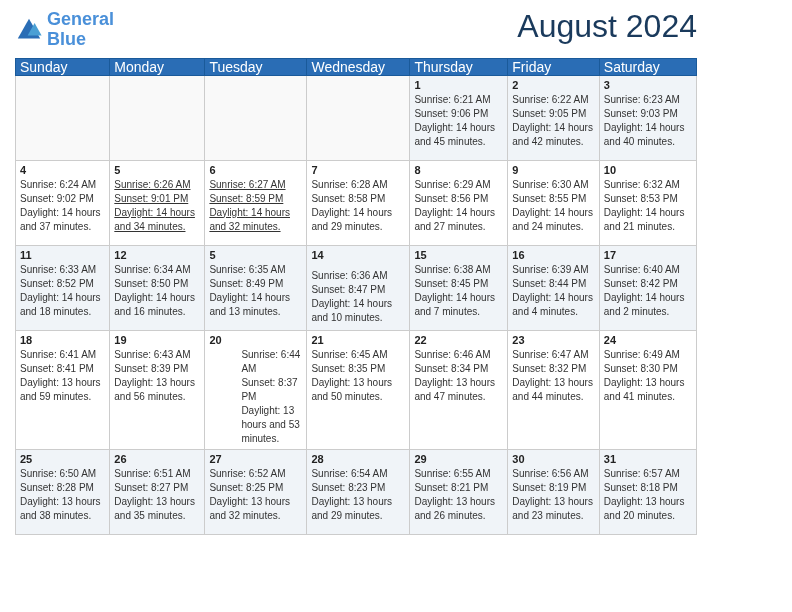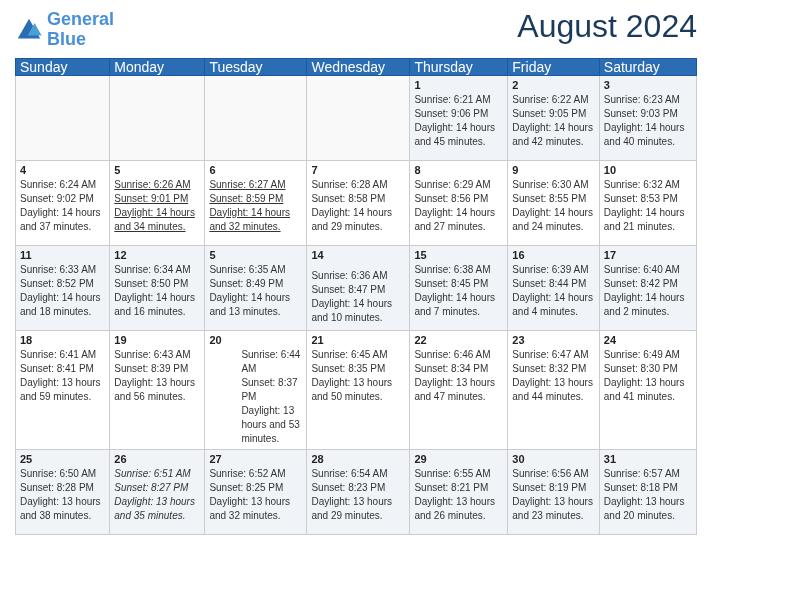--- a/index.html
+++ b/index.html
@@ -287,21 +287,21 @@
         </tr>
         <tr>
           <td>
             <span class="day-num">25</span>
             <div class="day-info" style="white-space: pre-line;">Sunrise: 6:50 AM
 Sunset: 8:28 PM
 Daylight: 13 hours and 38 minutes.</div>
           </td>
           <td>
             <span class="day-num">26</span>
-            <div class="day-info" style="white-space: pre-line; font-style: italic;">Sunrise: 6:51 AM
+            <div class="day-info" style="white-space: pre-line;">Sunrise: 6:51 AM
 Sunset: 8:27 PM
 Daylight: 13 hours and 35 minutes.</div>
           </td>
           <td>
             <span class="day-num">27</span>
             <div class="day-info" style="white-space: pre-line;">Sunrise: 6:52 AM
 Sunset: 8:25 PM
 Daylight: 13 hours and 32 minutes.</div>
           </td>
           <td>

